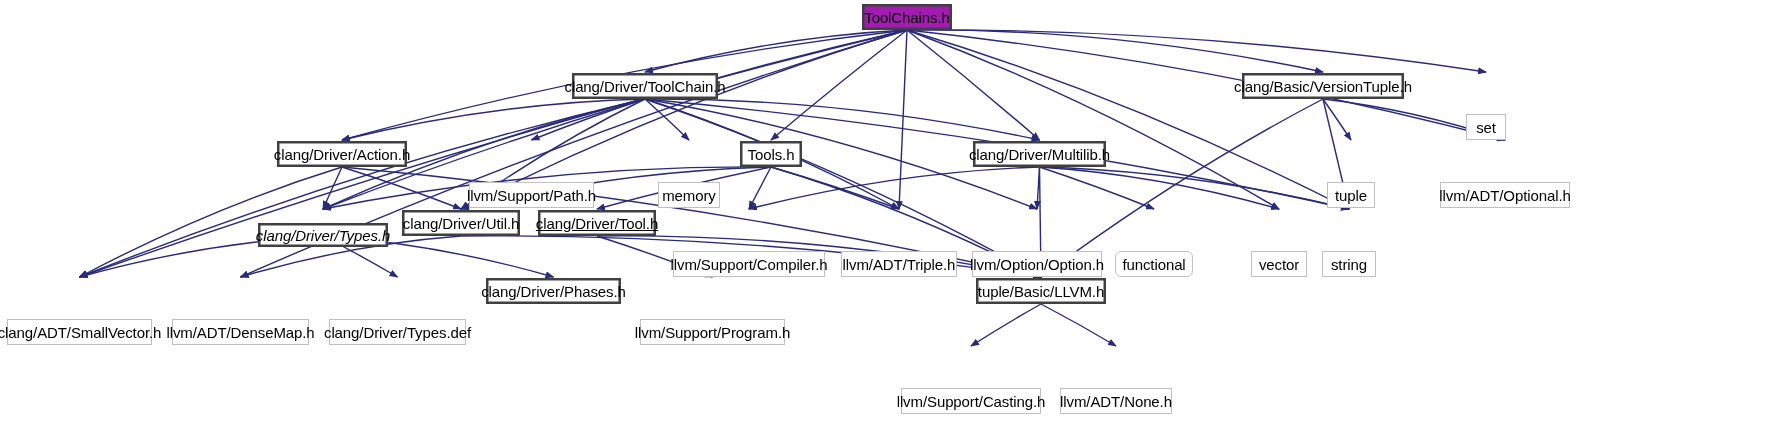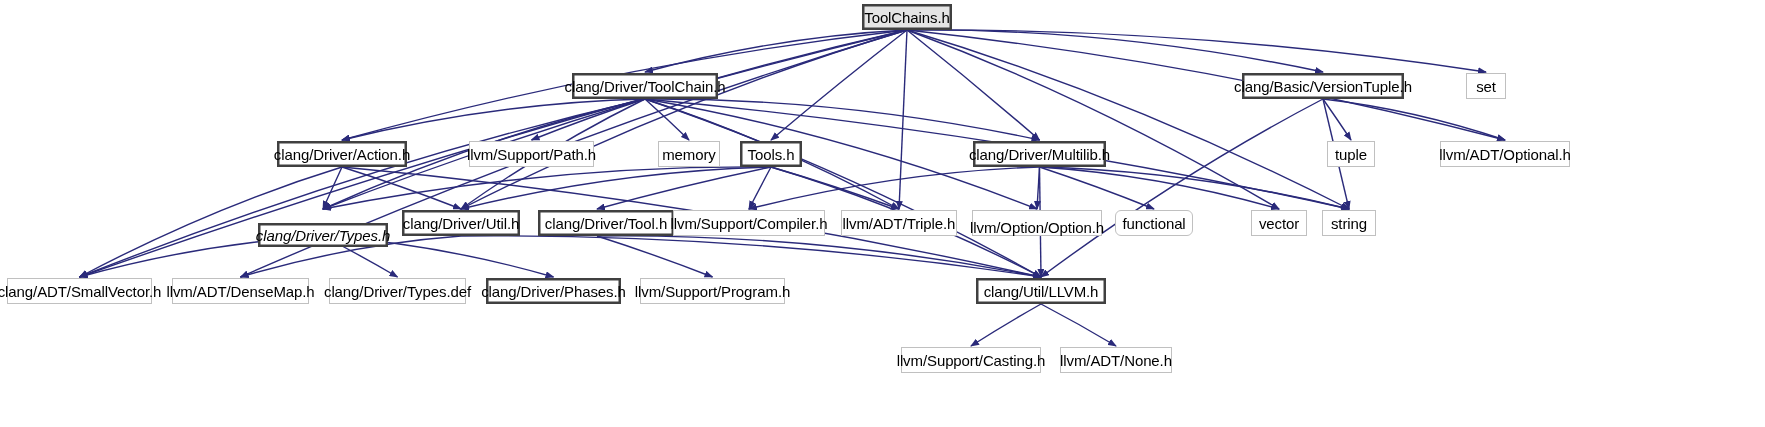--- a/index.html
+++ b/index.html
@@ -19,25 +19,25 @@
     box-sizing:border-box;
     display:flex;align-items:center;justify-content:center;
     background:#ffffff;
     font-size:15px;
     color:#000000;
     white-space:nowrap;
     line-height:1;
     letter-spacing:-0.1px;
   }
   
-  .node.plain{ border:1px solid #c0c0c0; }
+  .node.plain{ border:1px solid #c0c0c0;margin-top:41px; }
   
   .node.strong{ border:1px solid #404040; box-shadow:1.5px 1.5px 0 0 #404040 inset, -1.5px -1.5px 0 0 #404040 inset; }
   
-  .node.root{ background:#e5e5e5; border:1px solid #404040; box-shadow:1.5px 1.5px 0 0 #404040 inset, -1.5px -1.5px 0 0 #404040 inset; }
+  .node.root{ background:#a21caf; border:1px solid #404040; box-shadow:1.5px 1.5px 0 0 #404040 inset, -1.5px -1.5px 0 0 #404040 inset; }
 </style>
 </head>
 <body>
 
 <div id="canvas">
   <svg class="edges" id="edge-layer" xmlns="http://www.w3.org/2000/svg">
     <defs>
       <marker id="arrow" markerWidth="9" markerHeight="7" refX="8" refY="3.5" orient="auto" markerUnits="userSpaceOnUse">
         <path d="M0,0 L9,3.5 L0,7 z" fill="#2a2a7a"></path>
       </marker>
@@ -132,30 +132,30 @@
       </div>
       <div class="node plain" style="left: 1440px; top: 141px; width: 130px; height: 26px;">
         <span>llvm/ADT/Optional.h</span>
       </div>
       <div class="node strong" style="left: 258px; top: 223px; width: 130px; height: 24px; font-style: italic;">
         <span>clang/Driver/Types.h</span>
       </div>
       <div class="node strong" style="left: 402px; top: 210px; width: 118px; height: 26px;">
         <span>clang/Driver/Util.h</span>
       </div>
-      <div class="node strong" style="left: 538px; top: 210px; width: 136px; height: 26px;">
+      <div class="node strong" style="left: 538px; top: 210px; width: 118px; height: 26px; text-decoration: underline;">
         <span>clang/Driver/Tool.h</span>
       </div>
       <div class="node plain" style="left: 673px; top: 210px; width: 152px; height: 26px;">
         <span>llvm/Support/Compiler.h</span>
       </div>
       <div class="node plain" style="left: 841px; top: 210px; width: 116px; height: 26px;">
         <span>llvm/ADT/Triple.h</span>
       </div>
-      <div class="node plain" style="left: 972px; top: 210px; width: 130px; height: 26px; align-items: flex-end;">
+      <div class="node plain" style="left: 972px; top: 210px; width: 130px; height: 26px;">
         <span>llvm/Option/Option.h</span>
       </div>
       <div class="node plain" style="left: 1115px; top: 210px; width: 78px; height: 26px; border-radius: 6px;">
         <span>functional</span>
       </div>
       <div class="node plain" style="left: 1251px; top: 210px; width: 56px; height: 26px;">
         <span>vector</span>
       </div>
       <div class="node plain" style="left: 1322px; top: 210px; width: 54px; height: 26px;">
         <span>string</span>
@@ -169,21 +169,21 @@
       <div class="node plain" style="left: 329px; top: 278px; width: 137px; height: 26px;">
         <span>clang/Driver/Types.def</span>
       </div>
       <div class="node strong" style="left: 486px; top: 278px; width: 135px; height: 26px;">
         <span>clang/Driver/Phases.h</span>
       </div>
       <div class="node plain" style="left: 640px; top: 278px; width: 145px; height: 26px;">
         <span>llvm/Support/Program.h</span>
       </div>
       <div class="node strong" style="left: 976px; top: 278px; width: 130px; height: 26px;">
-        <span>clang/Util/LLVM.h</span>
+        <span>tuple/Basic/LLVM.h</span>
       </div>
       <div class="node plain" style="left: 901px; top: 347px; width: 140px; height: 26px;">
         <span>llvm/Support/Casting.h</span>
       </div>
       <div class="node plain" style="left: 1060px; top: 347px; width: 112px; height: 26px;">
         <span>llvm/ADT/None.h</span>
       </div>
     </div>
 </div>
 

